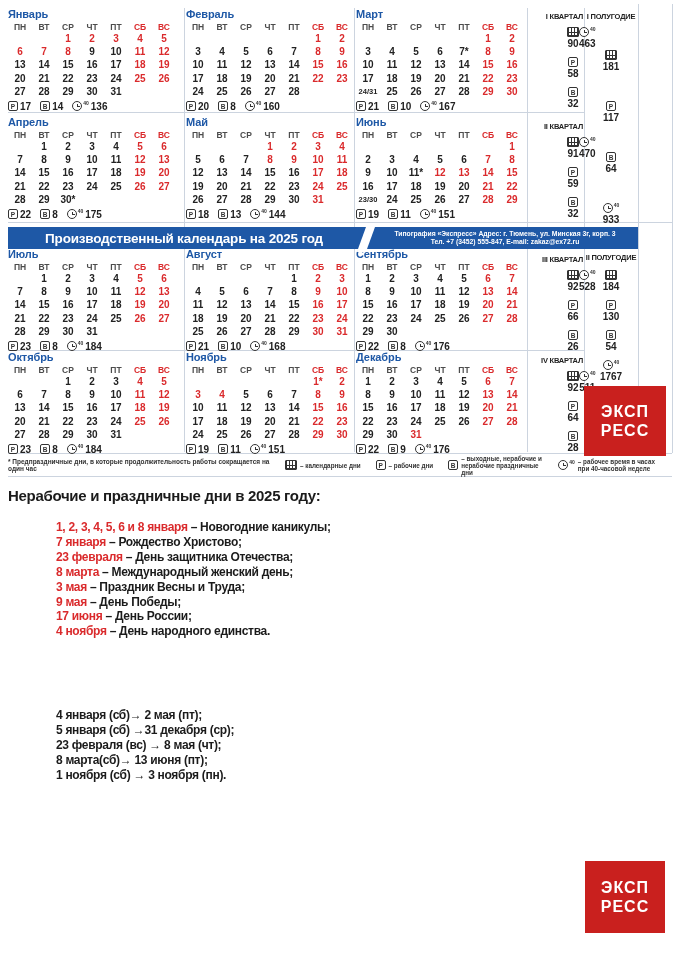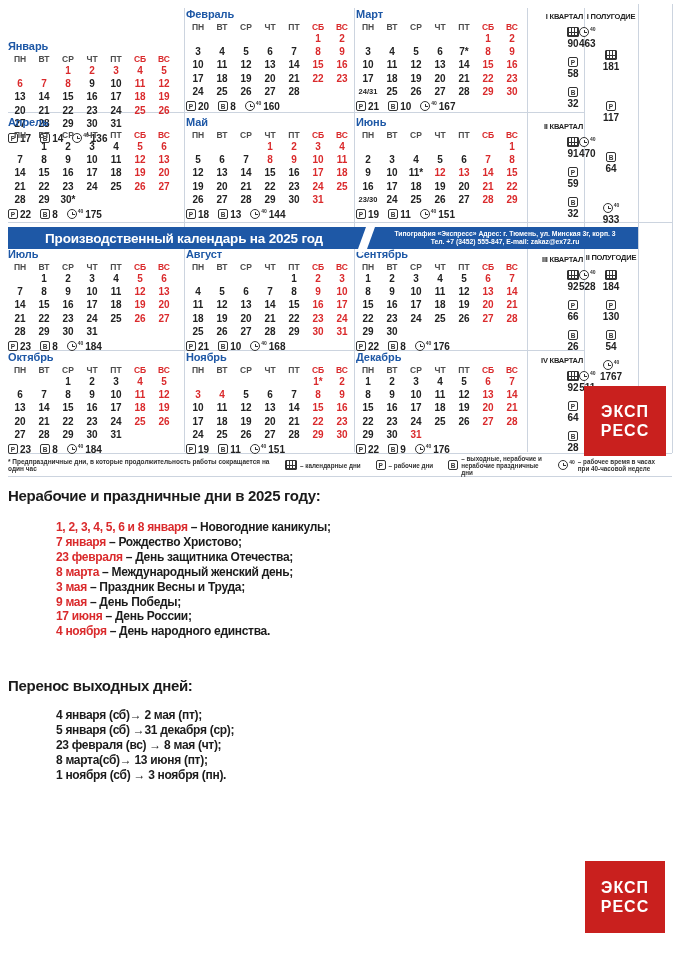--- a/index.html
+++ b/index.html
@@ -94,21 +94,21 @@
     <div class="vline" style="left:638px;top:4px;height:449px;"></div>
     <div class="vline" style="left:672px;top:4px;height:449px;"></div>
     <div class="hline" style="left:8px;top:112px;width:576px;"></div>
     <div class="hline" style="left:8px;top:222px;width:664px;"></div>
     <div class="hline" style="left:8px;top:350px;width:576px;"></div>
     <div class="hline" style="left:8px;top:453px;width:664px;"></div>
     <div class="hline" style="left:8px;top:476px;width:664px;"></div>
   </div>
 
   <div id="calarea">
-      <div class="month" style="left: 8px; top: 8px; margin-top: 32px;">
+      <div class="month" style="left: 8px; top: 8px;">
         <div class="m-name">Январь</div>
         <div class="m-grid">
           <div class="dow">ПН</div>
           <div class="dow">ВТ</div>
           <div class="dow">СР</div>
           <div class="dow">ЧТ</div>
           <div class="dow">ПТ</div>
           <div class="dow rd">СБ</div>
           <div class="dow rd">ВС</div>
           <div class="day"></div>
@@ -1144,21 +1144,20 @@
       <div class="h-item"><span class="h-date">1, 2, 3, 4, 5, 6 и 8 января</span> <span class="h-text">– Новогодние каникулы;</span></div>
       <div class="h-item"><span class="h-date">7 января</span> <span class="h-text">– Рождество Христово;</span></div>
       <div class="h-item"><span class="h-date">23 февраля</span> <span class="h-text">– День защитника Отечества;</span></div>
       <div class="h-item"><span class="h-date">8 марта</span> <span class="h-text">– Международный женский день;</span></div>
       <div class="h-item"><span class="h-date">3 мая</span> <span class="h-text">– Праздник Весны и Труда;</span></div>
       <div class="h-item"><span class="h-date">9 мая</span> <span class="h-text">– День Победы;</span></div>
       <div class="h-item"><span class="h-date">17 июня</span> <span class="h-text">– День России;</span></div>
       <div class="h-item"><span class="h-date">4 ноября</span> <span class="h-text">– День народного единства.</span></div>
     </div>
 
-  <div class="sec-title" style="top:677px;">Перенос выходных дней:</div>
   <div class="list" id="transfer-list" style="top:708px;">
       <div class="t-item">4 января (сб)→ 2 мая (пт);</div>
       <div class="t-item">5 января (сб) →31 декабря (ср);</div>
       <div class="t-item">23 февраля (вс) → 8 мая (чт);</div>
       <div class="t-item">8 марта(сб)→ 13 июня (пт);</div>
       <div class="t-item">1 ноября (сб) → 3 ноября (пн).</div>
     </div>
 
 </div>
 

